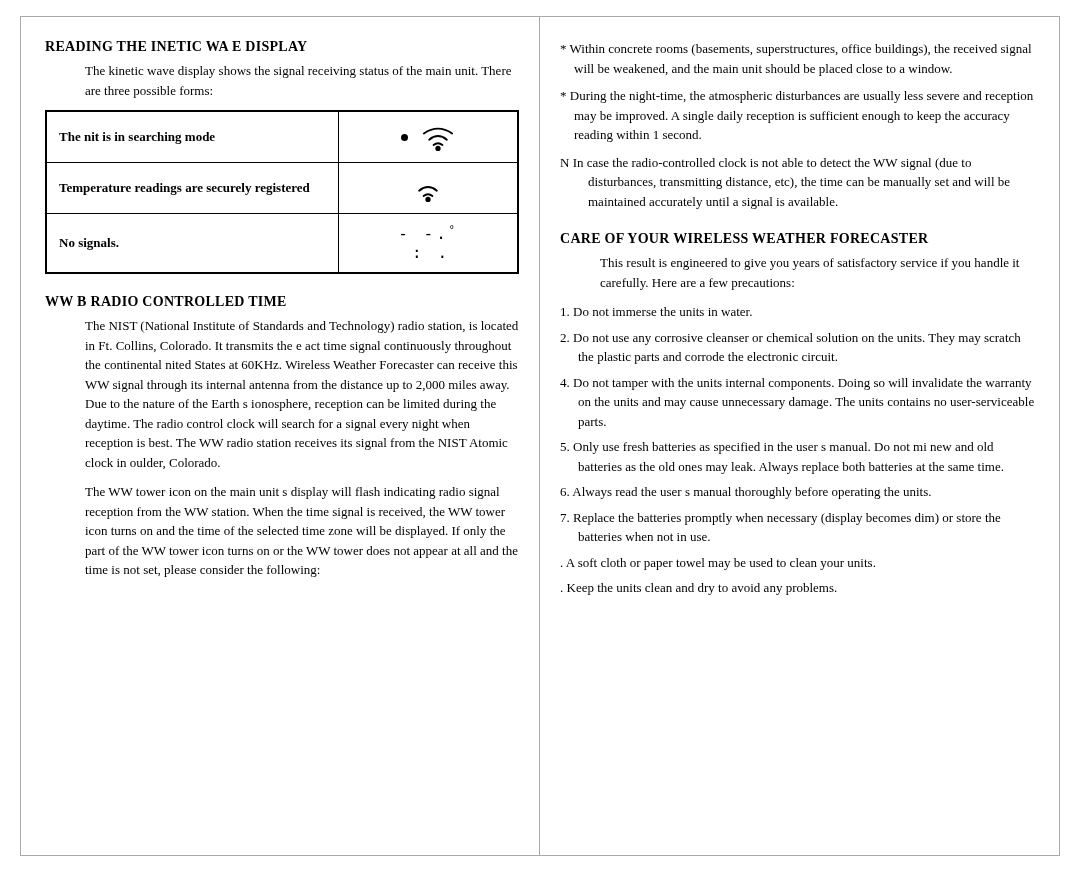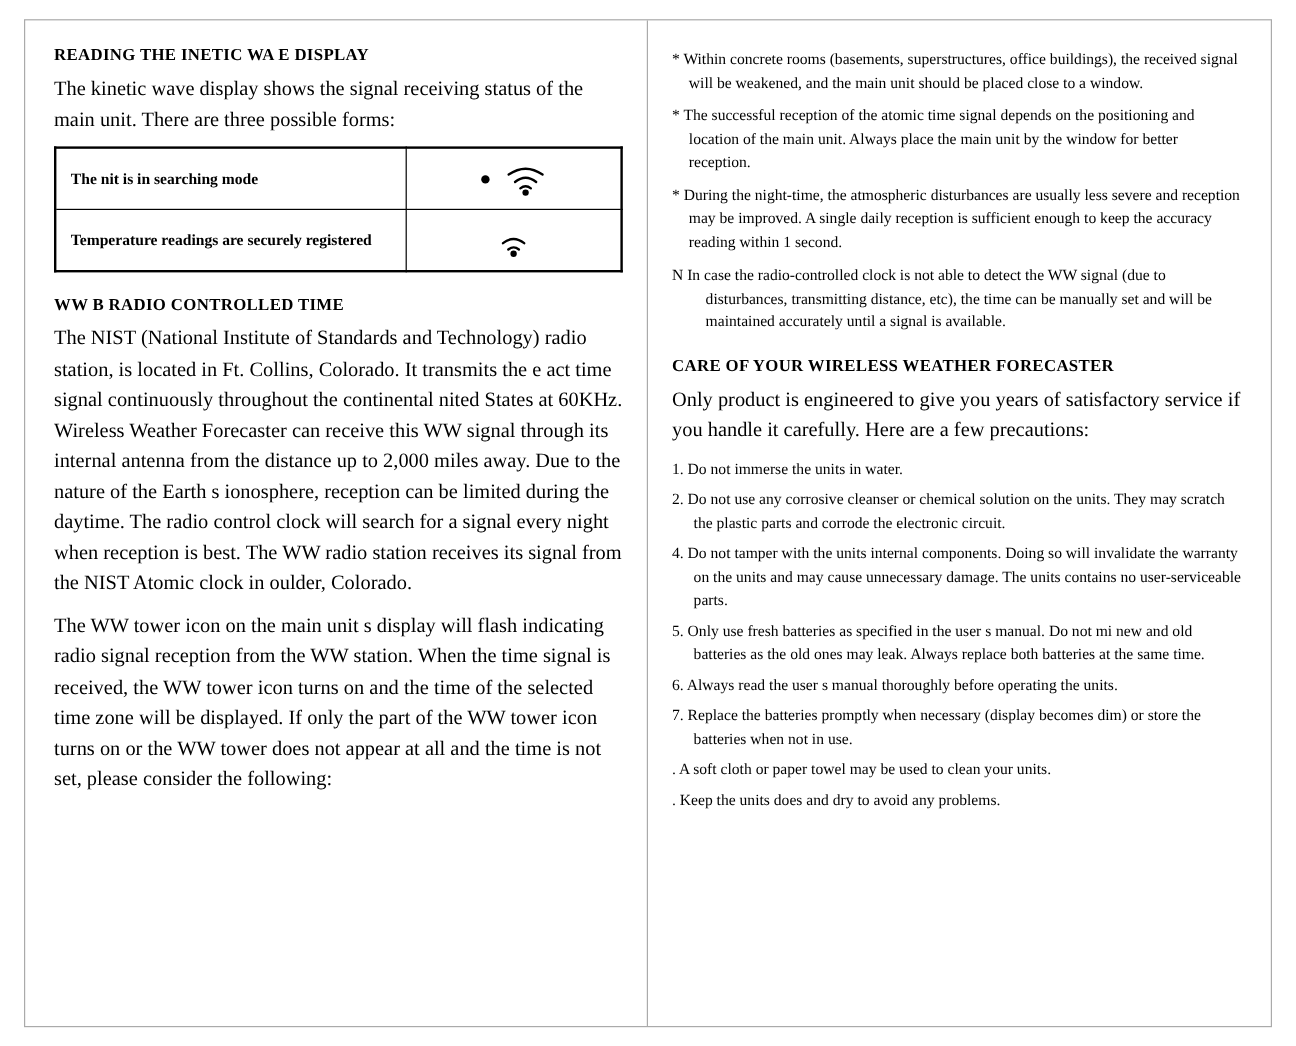--- a/index.html
+++ b/index.html
@@ -46,23 +46,24 @@
     }
 
     .section-heading {
       font-weight: bold;
       font-size: 14px;
       margin-bottom: 6px;
       letter-spacing: 0.02em;
     }
 
     .body-text {
-      font-size: 17px;
+      font-size: 13px;
       line-height: 1.5;
       margin-bottom: 10px;
+      margin-left: 40px;
     }
 
     
     .signal-table {
       width: 100%;
       border-collapse: collapse;
       margin-bottom: 18px;
       margin-top: 8px;
       border: 2px solid #000;
     }
@@ -175,41 +176,50 @@
 
               <svg class="wifi-partial-svg" viewBox="0 0 40 34" fill="none" xmlns="http://www.w3.org/2000/svg">
                 <circle cx="20" cy="30" r="3" fill="#000"></circle>
                 <path d="M10 20 Q20 12 30 20" stroke="#000" stroke-width="2.2" fill="none" stroke-linecap="round"></path>
                 <path d="M15 26 Q20 22 25 26" stroke="#000" stroke-width="2.2" fill="none" stroke-linecap="round"></path>
               </svg>
             </div>
           </td>
         </tr>
 
+        <tr>
+          <td>
+            <span>No signals.</span>
+          </td>
+          <td>
+            <div class="icon-cell">
+              <span style="font-family:monospace;font-size:16px;letter-spacing:3px;vertical-align:middle;">- -.<span style="font-size:10px;vertical-align:super;">°</span><br><span style="margin-left:6px;">: .</span></span>
+            </div>
+          </td>
+        </tr>
       </tbody>
     </table>
 
     <div class="section-heading section-gap">WW  B RADIO CONTROLLED TIME</div>
     <div class="body-text">The NIST (National Institute of Standards and Technology) radio station, is located in Ft. Collins, Colorado. It transmits the e  act time signal continuously throughout the continental   nited States at 60KHz. Wireless Weather Forecaster can receive this WW     signal through its internal antenna from the distance up to 2,000 miles away. Due to the nature of the Earth s ionosphere, reception can be limited during the daytime. The radio control clock will search for a signal every night when reception is best. The WW     radio station receives its signal from the NIST Atomic clock in  oulder, Colorado.</div>
     <div class="body-text">The WW     tower icon on the main unit s display will flash indicating radio signal reception from the WW     station. When the time signal is received, the WW     tower icon turns on and the time of the selected time zone will be displayed. If only the part of the WW     tower icon turns on or the WW     tower does not appear at all and the time is not set, please consider the following:</div>
   </div>
 
   <div class="right-col">
     <div class="bullet-text">*  Within concrete rooms (basements, superstructures, office buildings), the received signal will be weakened, and the main unit should be placed close to a window.</div>
-    <div class="bullet-text">*  The successful reception of the atomic time signal depends on the positioning and location of the main unit. Always place the main unit by the window for better reception.</div>
     <div class="bullet-text">*  During the night-time, the atmospheric disturbances are usually less severe and reception may be improved. A single daily reception is sufficient enough to keep the accuracy reading within 1 second.</div>
     <div class="n-paragraph">N       In case the radio-controlled clock is not able to detect the WW     signal (due to disturbances, transmitting distance, etc), the time can be manually set and will be maintained accurately until a signal is available.</div>
 
     <div class="section-heading section-gap">CARE OF YOUR WIRELESS WEATHER FORECASTER</div>
-    <div class="body-text">Only product is engineered to give you years of satisfactory service if you handle it carefully. Here are a few precautions:</div>
+    <div class="body-text">This result is engineered to give you years of satisfactory service if you handle it carefully. Here are a few precautions:</div>
     <div class="numbered-list">
 
     <div class="numbered-item">1. Do not immerse the units in water.</div>
         <div class="numbered-item">2. Do not use any corrosive cleanser or chemical solution on the units. They may scratch the plastic parts and corrode the electronic circuit.</div>
         <div class="numbered-item">4. Do not tamper with the units internal components. Doing so will invalidate the warranty on the units and may cause unnecessary damage. The units contains no user-serviceable parts.</div>
         <div class="numbered-item">5. Only use fresh batteries as specified in the user s manual. Do not mi   new and old batteries as the old ones may leak. Always replace both batteries at the same time.</div>
         <div class="numbered-item">6. Always read the user s manual thoroughly before operating the units.</div>
         <div class="numbered-item">7. Replace the batteries promptly when necessary (display becomes dim) or store the batteries when not in use.</div>
         <div class="numbered-item">. A soft cloth or paper towel may be used to clean your units.</div>
-        <div class="numbered-item">. Keep the units does and dry to avoid any problems.</div>
+        <div class="numbered-item">. Keep the units clean and dry to avoid any problems.</div>
       </div>
   </div>
 </div>
 
 </body></html>

